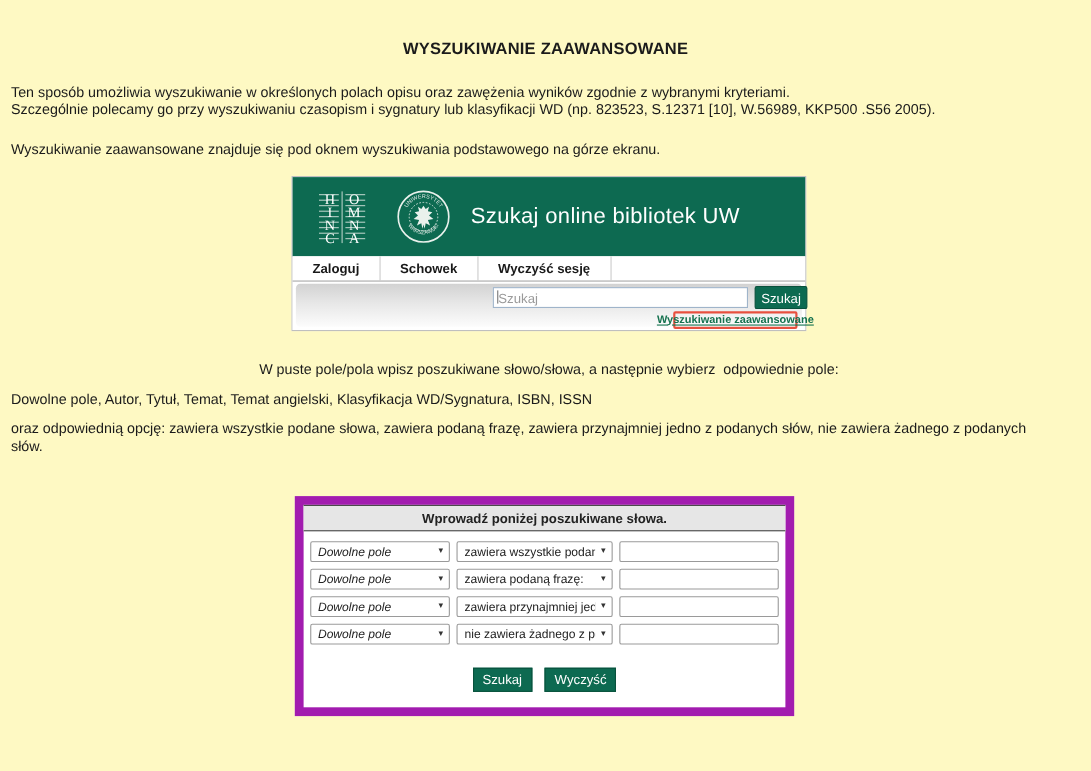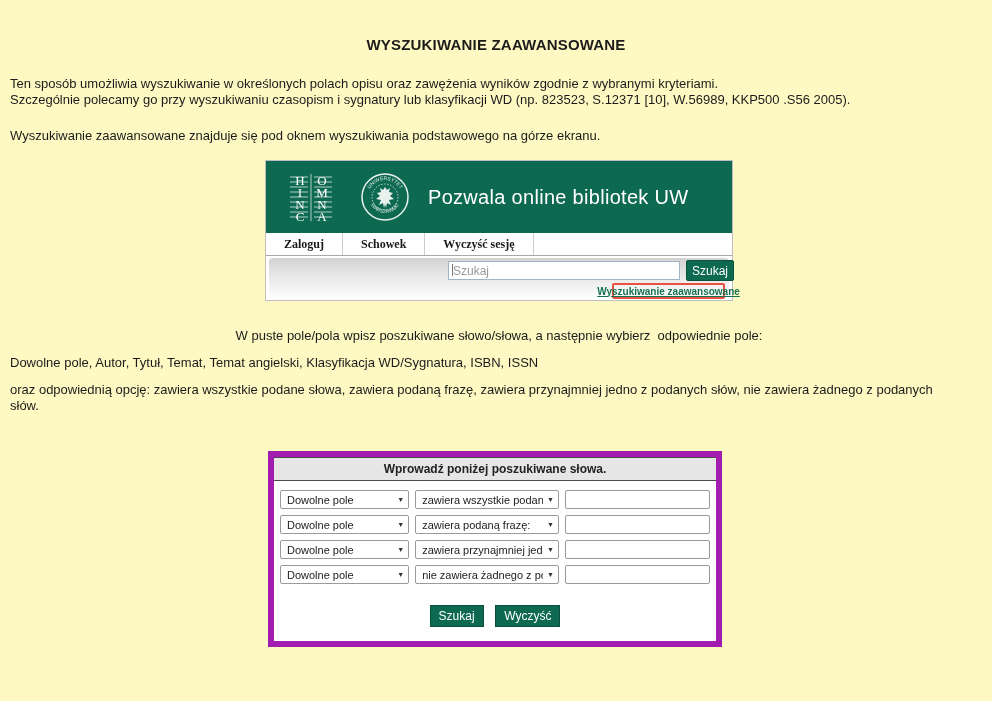--- a/index.html
+++ b/index.html
@@ -10,46 +10,46 @@
   .note{margin:21px 10px 0 10px;}
   .fields-intro{margin:27px 10px 0 16px;white-space:pre-wrap;text-align:center;}
   .fields-list{margin:12px 10px 0 10px;}
   .options-note{margin:12px 10px 0 10px;max-width:938px;line-height:15.5px;}
 
   
   .shot1{width:466px;margin:17px 0 0 265px;border:1px solid #bfbfbf;box-sizing:content-box;background:#fff;}
   .banner{height:72px;background:#0d6a51;display:flex;align-items:center;padding-left:22px;box-sizing:border-box;}
   .brand{color:#fff;font-size:20px;margin-left:18px;letter-spacing:.3px;font-weight:400;}
   .seal{margin-left:26px;}
-  .menubar{height:22px;background:#fff;display:flex;align-items:center;font-weight:bold;font-size:12px;color:#191919;font-family:Liberation Serif, serif;}
+  .menubar{height:22px;background:#fff;display:flex;align-items:center;font-weight:bold;font-size:12px;color:#191919;}
   .menu-item{padding:0 18px;border-right:1px solid #ccc;line-height:22px;white-space:nowrap;cursor:pointer;}
   .searchwrap{height:44px;border-top:1px solid #a8a8a8;background:#fff;position:relative;}
   .searchpanel{position:absolute;left:3px;right:3px;top:2px;bottom:3px;border-radius:4px;
                background:linear-gradient(180deg,#d2d2d2 0%,#e7e7e7 45%,#fcfcfc 100%);}
   .search-field{position:absolute;left:182px;top:5px;}
   .search-input{box-sizing:border-box;width:232px;height:19px;border:1px solid #9fb4ca;font-size:12px;
                 padding:0 4px;color:#444;font-family:"Liberation Sans",sans-serif;}
   .search-input::placeholder{color:#9a9a9a;}
   .caret{position:absolute;left:4px;top:3px;width:1px;height:12px;background:#777;}
   .search-btn{position:absolute;left:420px;top:4px;height:21px;background:#0d6a51;color:#fff;font-size:12px;
               padding:0 5px;border:1px solid #09513c;border-radius:2px;font-family:"Liberation Sans",sans-serif;cursor:pointer;}
   .adv-row{position:absolute;left:346px;top:27px;}
   .adv-box{box-sizing:border-box;width:113px;height:16px;border:2px solid #e8503f;border-radius:2px;
            display:flex;align-items:center;justify-content:center;background:transparent;}
   .adv-link{color:#15724f;font-size:10px;font-weight:bold;text-decoration:underline;white-space:nowrap;cursor:pointer;}
 
   
-  .form-shot{box-sizing:border-box;width:454px;margin:38px 0 0 268px;border:6px solid #a21caf;background:#fff;padding-bottom:14px;}
+  .form-shot{box-sizing:border-box;width:454px;margin:38px 0 0 268px;border:8px solid #a21caf;background:#fff;padding-bottom:14px;}
   .form-header{background:#e6e6e6;border-top:1px solid #4a4a4a;border-bottom:1px solid #4a4a4a;
                font-weight:bold;font-size:12px;text-align:center;padding:4px 0;color:#222;}
   .form-rows{padding:9px 6px 0 6px;}
   .form-row{display:flex;gap:6px;margin-bottom:6px;}
   .sel{box-sizing:border-box;height:19px;border:1px solid #9a9a9a;border-radius:2px;background:#fff;
        display:flex;align-items:center;justify-content:space-between;padding:0 4px 0 6px;font-size:11px;color:#222;cursor:pointer;overflow:hidden;}
-  .sel-field{width:139px;}
+  .sel-field{width:139px;font-style:italic;}
   .sel-cond{width:155px;}
   .sel-label{white-space:nowrap;overflow:hidden;}
   .arr{font-size:7px;color:#333;margin-left:4px;flex:none;}
   .qinput{box-sizing:border-box;width:145px;height:19px;border:1px solid #9a9a9a;border-radius:2px;padding:0 3px;
           font-family:"Liberation Sans",sans-serif;font-size:11px;}
   .form-buttons{text-align:center;margin-top:21px;}
   .btn-green{display:inline-block;background:#0d6a51;color:#fff;font-size:12px;padding:3px 8px;
              border:1px solid #09513c;margin:0 4px;font-family:"Liberation Sans",sans-serif;cursor:pointer;}
 </style>
 </head>
@@ -111,21 +111,21 @@
         <circle cx="25" cy="25" r="13" fill="none" stroke="#e9f1ec" stroke-width="0.8" stroke-dasharray="1.5 1.5"></circle>
         <text font-size="5" fill="#dfe9e4" font-family="Liberation Sans, sans-serif">
           <textPath href="#arcTop" startOffset="50%" text-anchor="middle">UNIWERSYTET</textPath>
         </text>
         <text font-size="5" fill="#dfe9e4" font-family="Liberation Sans, sans-serif">
           <textPath href="#arcBot" startOffset="50%" text-anchor="middle">WARSZAWSKI</textPath>
         </text>
         <path d="M25 15 l2 3 3-2 -1 4 4 1 -3 3 4 3 -5 1 2 5 -4-2 -1 5 -1-4 -1 4 -1-5 -4 2 2-5 -5-1 4-3 -3-3 4-1 -1-4 3 2z" fill="#e9f1ec"></path>
       </svg>
 
-      <div class="brand">Pozwala online bibliotek UW</div>
+      <div class="brand">Szukaj online bibliotek UW</div>
     </div>
 
     <div class="menubar">
       <div class="menu-item">Zaloguj</div>
       <div class="menu-item">Schowek</div>
       <div class="menu-item">Wyczyść sesję</div>
     </div>
 
     <div class="searchwrap">
       <div class="searchpanel"></div>

